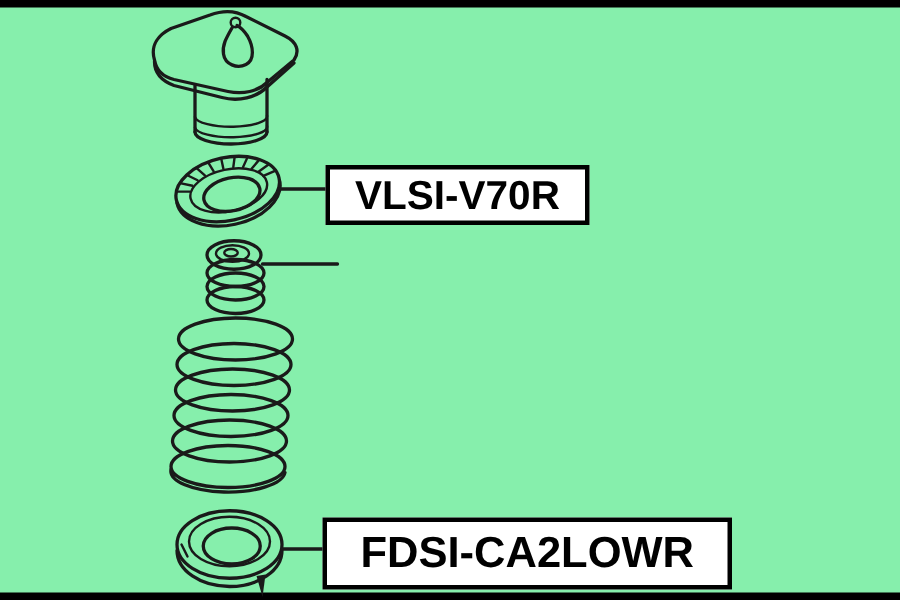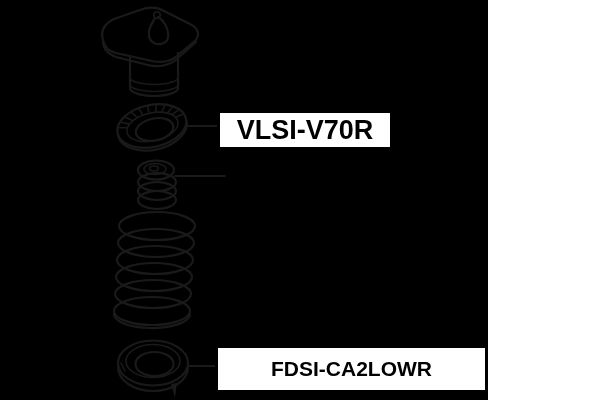--- a/index.html
+++ b/index.html
@@ -1,31 +1,31 @@
 <!DOCTYPE html>
 <html><head>
 <meta charset="utf-8">
 <style>
   html,body{margin:0;padding:0;background:#fff;}
   #stage{
-    position:relative;width:488px;height:400px;background:#000000;
+    position:relative;width:600px;height:400px;background:#86efac;
     overflow:hidden;font-family:"Liberation Sans", sans-serif;
   }
   .frame-bar{position:absolute;left:0;width:600px;height:5px;background:#000;}
   #bar-top{top:0;}
   #bar-bottom{bottom:0;}
   #art{position:absolute;left:0;top:0;}
   .part-label{
     position:absolute;display:flex;align-items:center;justify-content:center;
     border:3px solid #000;background:#fff;color:#000;
     font-weight:bold;letter-spacing:0px;white-space:nowrap;
   }
   #label-vlsi{left:217px;top:110px;width:170px;height:34px;font-size:27px;}
   #label-vld{left:225px;top:159px;width:160px;height:34px;font-size:27px;}
-  #label-fdsi{left:215px;top:345px;width:267px;height:42px;font-size:21px;}
+  #label-fdsi{left:215px;top:345px;width:267px;height:42px;font-size:29px;}
   .stroke{fill:none;stroke:#1a1a1a;stroke-width:2.2;stroke-linecap:round;stroke-linejoin:round;}
   .thin{stroke-width:1.6;}
 </style>
 </head>
 <body>
 
 <div id="stage">
 
   <div id="bar-top" class="frame-bar"></div>
   <div id="bar-bottom" class="frame-bar"></div>

